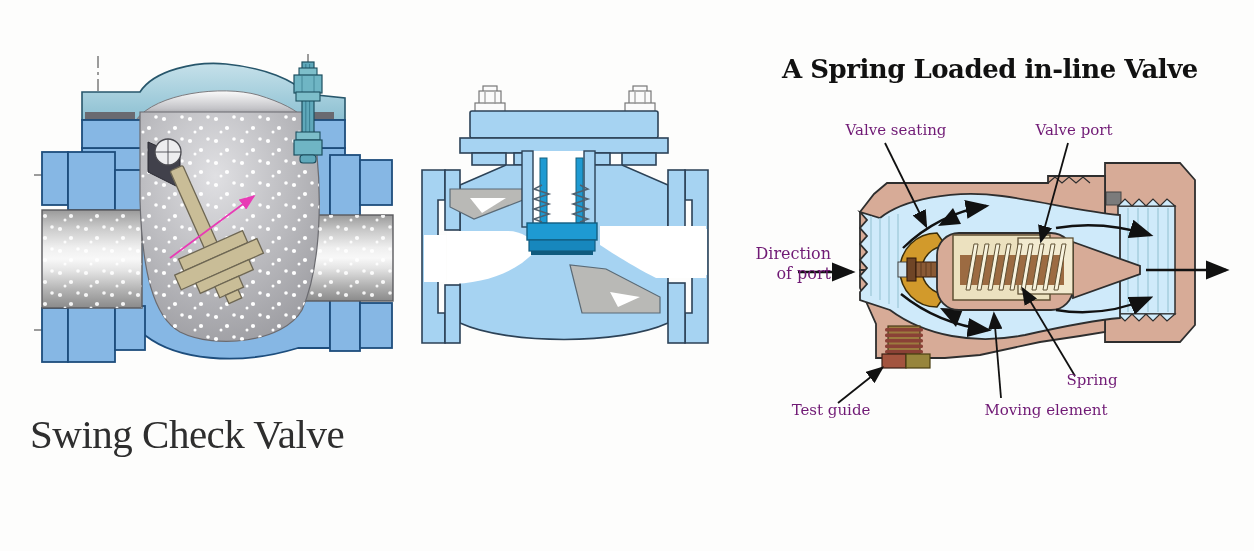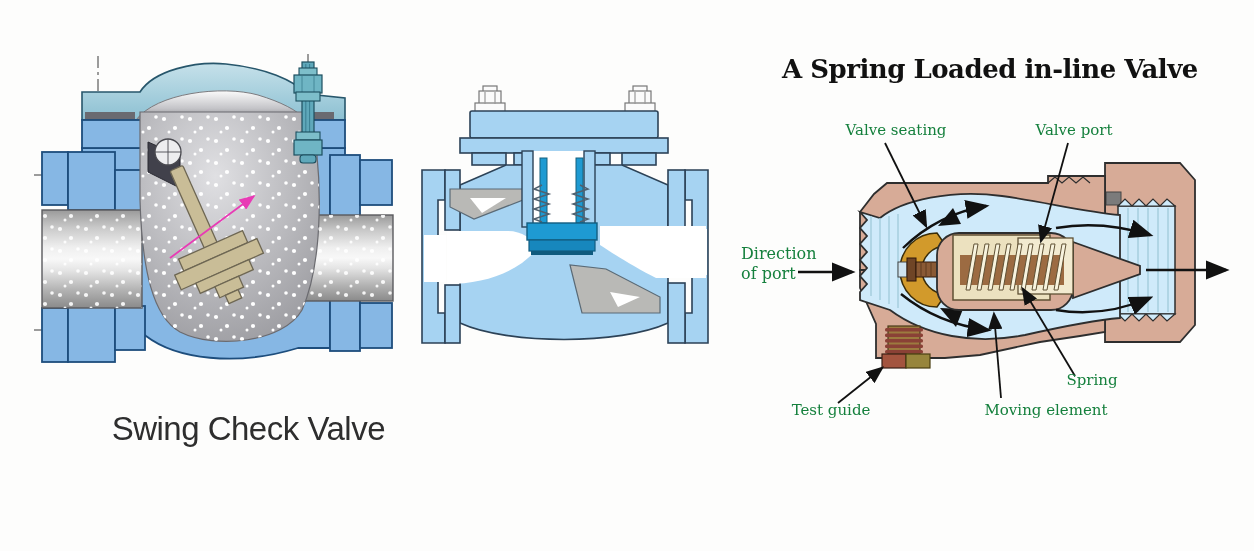--- a/index.html
+++ b/index.html
@@ -1,23 +1,23 @@
 <!DOCTYPE html>
 <html><head>
 <meta charset="utf-8">
 <style>
   html,body{margin:0;padding:0;background:#ffffff;}
   #canvas{position:relative;width:1254px;height:551px;background:#fdfdfc;overflow:hidden;
           font-family:"Liberation Sans",sans-serif;}
   .abs{position:absolute;}
-  .caption{font-family:Liberation Sans, sans-serif;font-size:33px;letter-spacing:-0.5px;
-           color:#2e2e2e;text-align:right;white-space:nowrap;}
+  .caption{font-family:Liberation Serif, serif;font-size:41px;letter-spacing:-0.5px;
+           color:#2e2e2e;text-align:left;white-space:nowrap;}
   .vtitle{font-family:"DejaVu Serif",serif;font-weight:700;font-size:26px;letter-spacing:-0.5px;
           color:#111;text-align:center;white-space:nowrap;}
-  .lbl{font-family:"DejaVu Serif",serif;font-size:15px;color:#15803d;text-align:center;white-space:nowrap;}
+  .lbl{font-family:"DejaVu Serif",serif;font-size:15px;color:#701a75;text-align:center;white-space:nowrap;}
   .lbl-left{text-align:left;font-size:16px;line-height:20px;}
   svg{display:block;}
 </style>
 </head>
 <body>
 
 <div id="canvas">
 
   <svg class="abs" style="left:30px;top:48px;" width="370" height="320" viewBox="0 0 370 320">
     <defs>
@@ -311,21 +311,21 @@
       <path d="M 145,3 L 186,86" marker-end="url(#aB)"></path>
       <path d="M 328,3 L 301,101" marker-end="url(#aB)"></path>
       <path d="M 98,263 L 142,228" marker-end="url(#aB)"></path>
       <path d="M 261,258 L 254,174" marker-end="url(#aB)"></path>
       <path d="M 335,236 L 283,149" marker-end="url(#aB)"></path>
     </g>
   </svg>
 
   <div class="abs lbl" style="left:836px;top:121px;width:120px;">Valve seating</div>
   <div class="abs lbl" style="left:1014px;top:121px;width:120px;">Valve port</div>
-  <div class="abs lbl lbl-left" style="left:741px;top:244px;width:90px;">
+  <div class="abs lbl lbl-left" style="left:741px;top:244px;width:90px;text-align:right;">
     <div>Direction</div>
     <div>of port</div>
   </div>
   <div class="abs lbl" style="left:781px;top:401px;width:100px;">Test guide</div>
   <div class="abs lbl" style="left:950px;top:401px;width:128px;margin-left:32px;">Moving element</div>
   <div class="abs lbl" style="left:1050px;top:371px;width:84px;">Spring</div>
 
 </div>
 
 </body></html>

